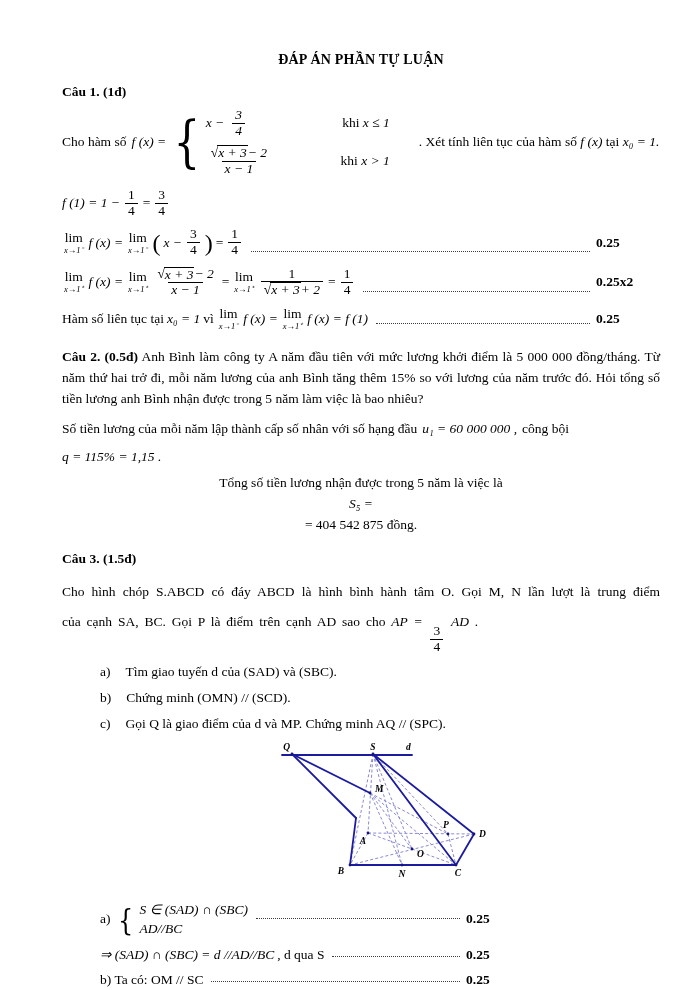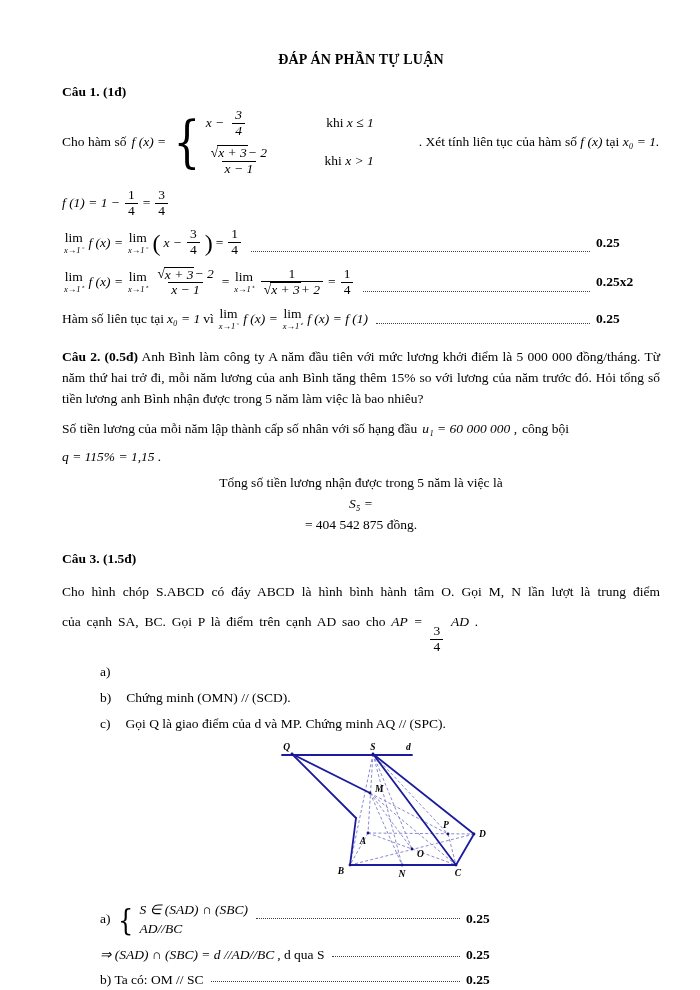--- a/index.html
+++ b/index.html
@@ -34,21 +34,21 @@
   .srow.short{width:402px;}
   .srow.short .score{min-width:36px;}
   
   .fnrow{display:flex;align-items:center;margin-top:8px;gap:5px;}
   .brace{font-family:"DejaVu Serif",serif;font-size:56px;font-weight:400;
          line-height:.9;transform:scaleX(.75);margin:0 -4px 0 -2px;}
   .brace2{font-family:"DejaVu Serif",serif;font-size:30px;font-weight:400;
           line-height:.9;transform:scaleX(.8);margin:0 2px;}
   .cases{display:inline-flex;flex-direction:column;gap:7px;width:208px;}
   .case-row{display:flex;align-items:center;gap:6px;}
-  .case-row .cond{margin-left:auto;margin-right:40px;white-space:nowrap;}
+  .case-row .cond{margin-left:auto;margin-right:24px;white-space:nowrap;}
   .bigp{font-size:24px;font-weight:400;vertical-align:-6px;line-height:1;}
   .just{text-align:justify;line-height:21px;font-family:Liberation Serif, serif;}
   .p-q2{margin-top:16px;}
   .p-line{margin-top:12px;display:flex;align-items:center;gap:5px;flex-wrap:nowrap;}
   .q3intro{line-height:30px;word-spacing:2.5px;margin-top:10px;}
   .li{display:flex;gap:15px;margin:10px 0 10px 38px;}
   
   .figwrap{margin:8px 0 2px 178px;width:265px;height:150px;}
   .figlabel{font:italic bold 9.5px "Liberation Serif",serif;fill:#000;}
   .footer{text-align:right;padding-right:17px;margin-top:4px;}
@@ -215,20 +215,21 @@
     <span class="mi">AP =</span>
     <span class="frac up">
         <span class="num">3</span>
         <span class="den">4</span>
       </span>
     <span class="mi">AD .</span>
   </div>
 
   <div class="li">
     <span>a)</span>
+    <span>Tìm giao tuyến d của (SAD) và (SBC).</span>
   </div>
   <div class="li">
     <span>b)</span>
     <span>Chứng minh (OMN) // (SCD).</span>
   </div>
   <div class="li">
     <span>c)</span>
     <span>Gọi Q là giao điểm của d và MP. Chứng minh AQ // (SPC).</span>
   </div>
 

